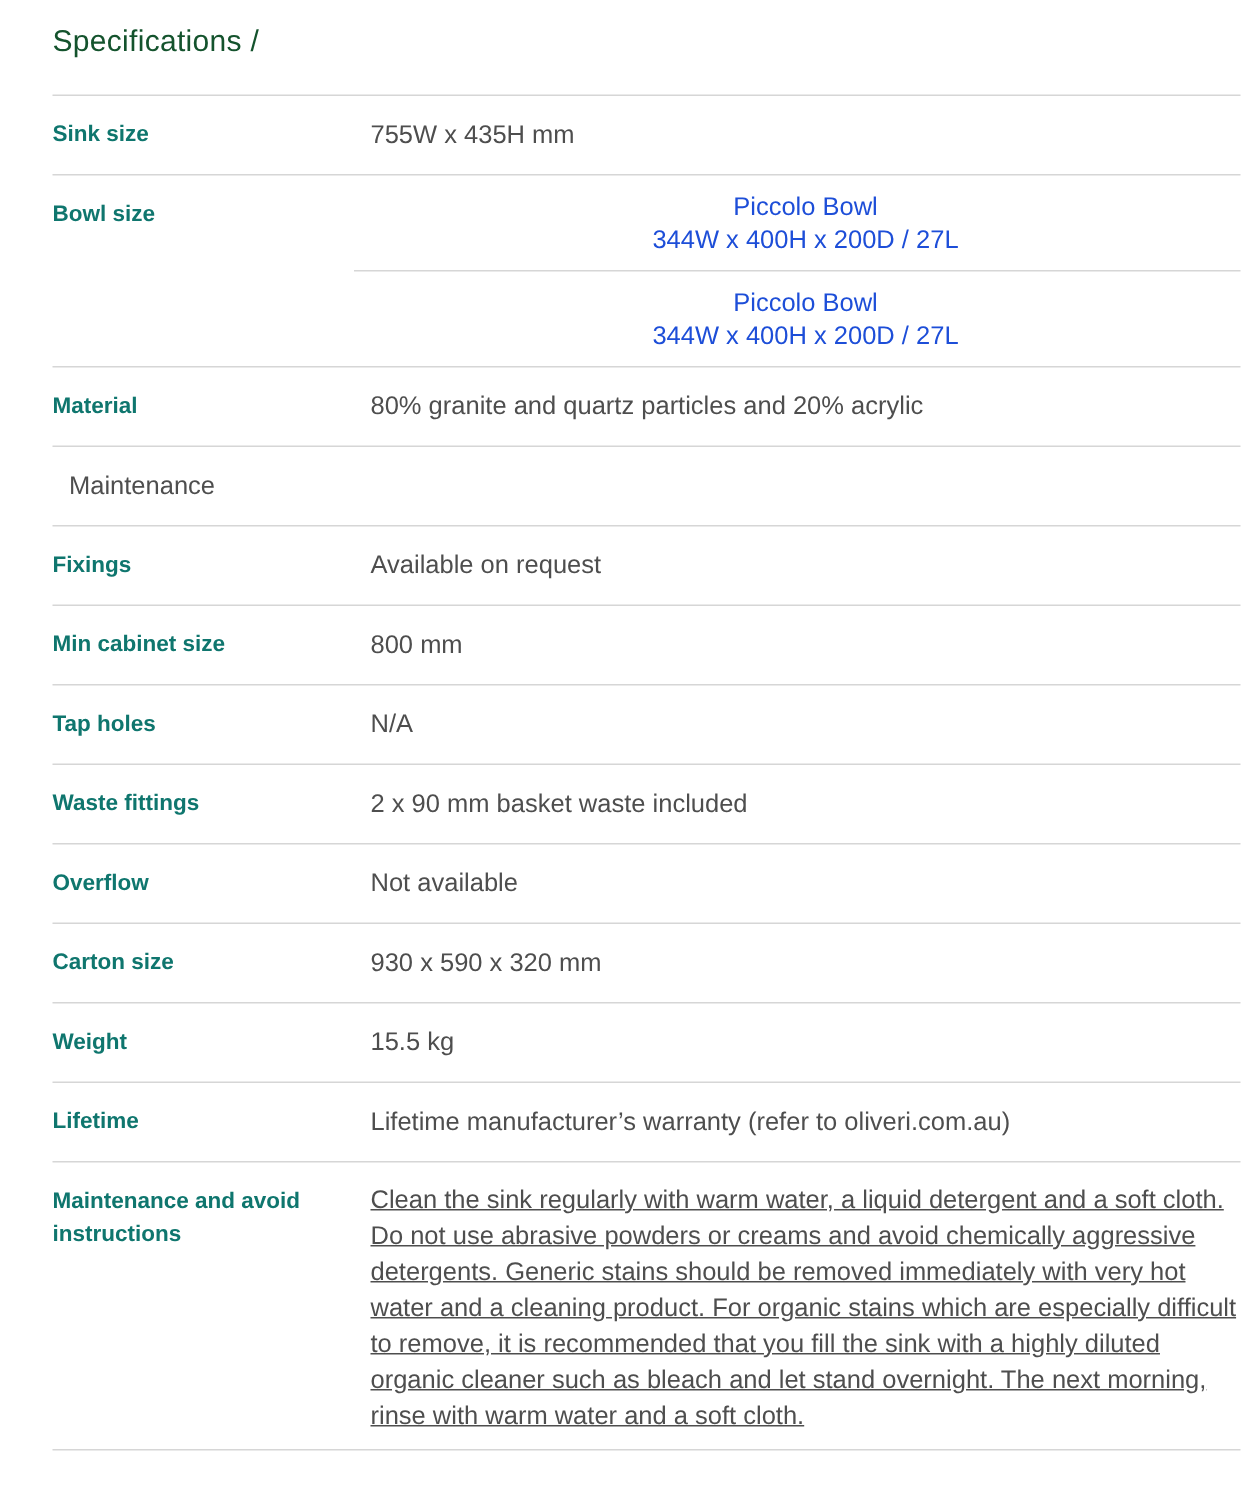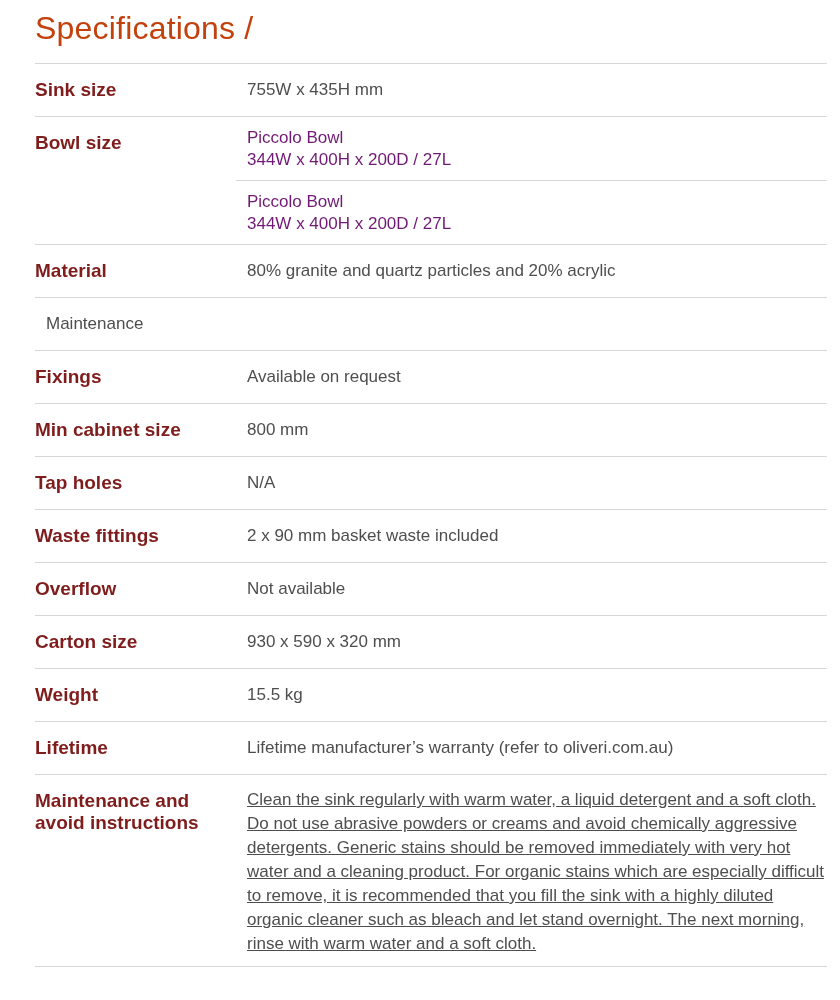--- a/index.html
+++ b/index.html
@@ -9,61 +9,62 @@
     font-family: "Liberation Sans", "DejaVu Sans", sans-serif;
   }
   .page {
     width: 840px;
     height: 1000px;
     background: #ffffff;
     padding: 12px 13px 0 35px;
     overflow: hidden;
   }
   .page-title {
-    font-size: 32px;
+    font-size: 20px;
     font-weight: 400;
-    color: #c2410c;
+    color: #14532d;
     line-height: 32px;
     margin-bottom: 19px;
     letter-spacing: 0.2px;
   }
   .spec-table {
     width: 100%;
     border-bottom: 1px solid #d6d6d6;
   }
   .spec-row {
     display: flex;
     border-top: 1px solid #d6d6d6;
   }
   .spec-label {
     flex: 0 0 201px;
     width: 201px;
     padding: 15px 10px 15px 0;
-    font-size: 19px;
+    font-size: 15px;
     line-height: 22px;
     font-weight: 700;
-    color: #7f1d1d;
+    color: #0f766e;
   }
   .spec-value {
     flex: 1;
     padding: 15px 0 15px 11px;
     font-size: 17px;
     line-height: 22px;
     font-weight: 400;
     color: #4e4e4e;
   }
   
   .spec-value.grouped {
     padding: 0;
   }
   .value-group {
     padding: 10px 0 9px 11px;
     font-size: 17px;
     line-height: 22px;
-    color: #701a75;
+    color: #1d4ed8;
+    text-align: center;
   }
   .value-group + .value-group {
     border-top: 1px solid #d6d6d6;
   }
   
   .spec-value.paragraph {
     padding: 13px 0 10px 11px;
     line-height: 24px;
     max-width: 592px;
     text-decoration: underline;

